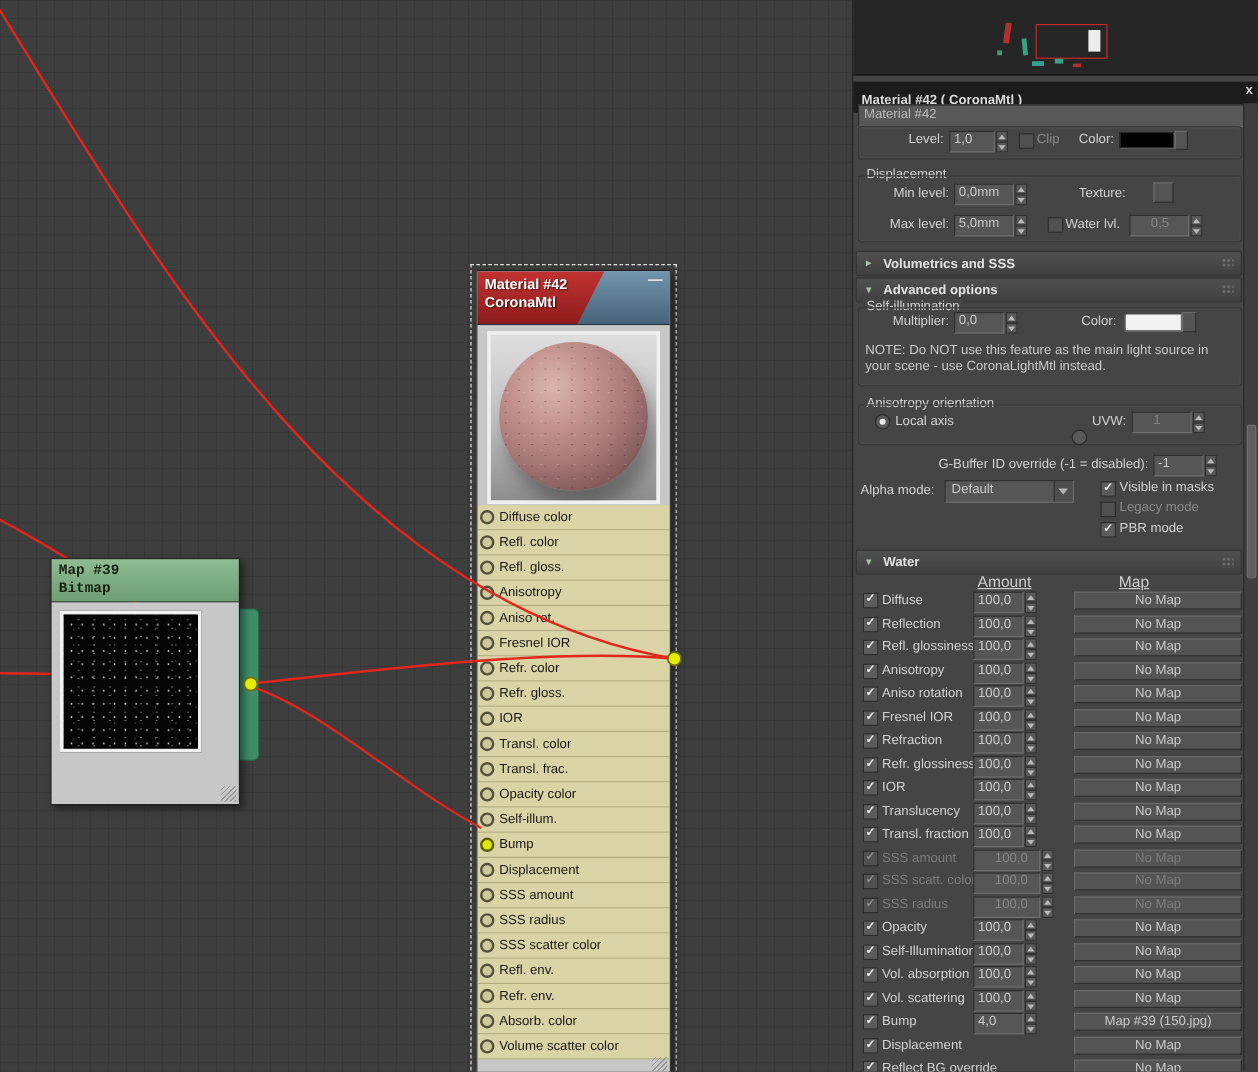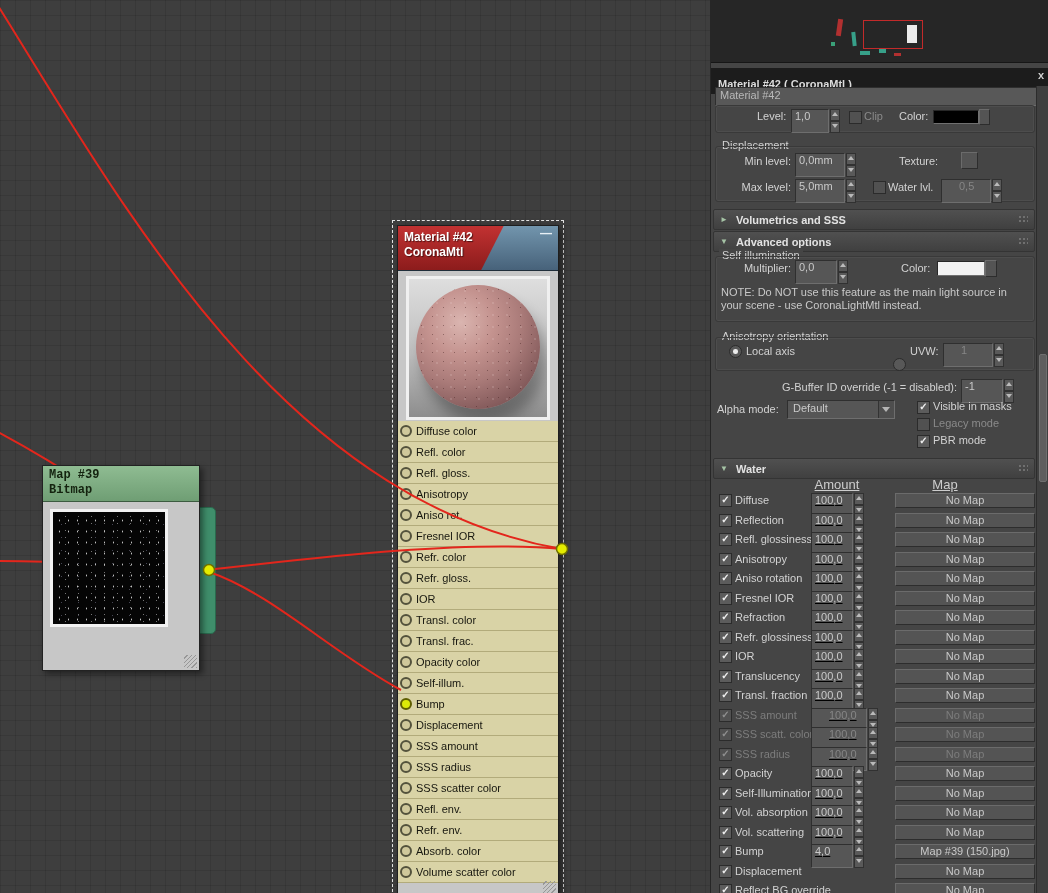--- a/index.html
+++ b/index.html
@@ -65,21 +65,21 @@
     padding-top:10px;padding-left:7px;}
   .close{position:absolute;right:5px;top:1px;color:#cfcfcf;font-weight:bold;font-size:11px;cursor:default;}
   .name-input{left:4px;top:87px;right:8px;height:15px;background:#585858;border:1px solid #2e2e2e;
     border-right-color:#6d6d6d;border-bottom-color:#6d6d6d;color:#b9b9b9;font-size:11px;padding:1px 4px;}
   .groupbox{border:1px solid #393939;border-radius:3px;box-shadow:inset 0 0 0 1px rgba(255,255,255,.045);}
   .grouplabel{font-size:11px;color:#d2d2d2;background:#454545;padding:0 3px;white-space:nowrap;}
   .lbl{font-size:11px;color:#d2d2d2;white-space:nowrap;}
   .lbl.dim{color:#8a8a8a;}
   .lbl.r{text-align:right;}
   .note{font-size:11px;color:#c9c9c9;white-space:nowrap;}
-  .spin{display:flex;height:24px;}
+  .spin{display:flex;height:18px;}
   .spin .val{display:block;background:#565656;border:1px solid #2f2f2f;border-right-color:#6e6e6e;border-bottom-color:#6e6e6e;
     color:#c9c9c9;font-size:11px;line-height:13px;padding:0 3px;overflow:hidden;white-space:nowrap;}
   .spin.dim .val{color:#868686;padding-left:17px;}
   .spin .arrows{display:flex;flex-direction:column;width:10px;margin-left:1px;}
   .spin .arrows i{flex:1;background:#595959;border:1px solid #313131;position:relative;}
   .spin .arrows i::after{content:"";position:absolute;left:1px;top:2px;border-left:3px solid transparent;border-right:3px solid transparent;}
   .spin .arrows i.up::after{border-bottom:4px solid #bababa;}
   .spin .arrows i.dn::after{border-top:4px solid #bababa;}
   .cb{width:11px;height:11px;background:#5c5c5c;border:1px solid #2b2b2b;color:#f0f0f0;font-size:10px;line-height:10px;
     text-align:center;font-weight:bold;display:block;}
@@ -95,21 +95,21 @@
   .rollout .grip{margin-left:auto;width:10px;height:9px;
     background-image:radial-gradient(#707070 1px,transparent 1.3px);background-size:4px 4px;}
   .dropdown{display:flex;height:17px;background:#565656;border:1px solid #2f2f2f;border-right-color:#6e6e6e;border-bottom-color:#6e6e6e;}
   .dropdown .dval{flex:1;color:#c9c9c9;font-size:11px;line-height:15px;padding:0 5px;}
   .dropdown .darr{width:15px;background:#4e4e4e;border-left:1px solid #333;position:relative;}
   .dropdown .darr::after{content:"";position:absolute;left:3px;top:6px;border-left:4px solid transparent;border-right:4px solid transparent;border-top:5px solid #b5b5b5;}
   .hdrtxt{font-size:13px;color:#cdcdcd;text-align:center;text-decoration:underline;}
   .maprow{position:relative;height:19.5px;}
   .maprow .cb{position:absolute;left:8px;top:3px;}
   .maprow .rowlbl{position:absolute;left:24px;top:3px;}
-  .maprow .spin{position:absolute;left:100px;top:2px;text-decoration:underline;}
+  .maprow .spin{position:absolute;left:100px;top:2px;}
   .maprow .btn{position:absolute;left:164px;top:2px;width:140px;height:15px;line-height:13px;margin-left:20px;}
   .maprow.dim .rowlbl{color:#7d7d7d;}
   .maprow.dim .btn{color:#7d7d7d;}
   .scroll{right:0;top:86px;width:12px;bottom:0;background:#3f3f3f;border-left:1px solid #2c2c2c;}
   .thumb{position:absolute;left:2px;right:2px;top:268px;height:126px;background:#5e5e5e;border:1px solid #6f6f6f;border-radius:2px;}
 </style>
 </head>
 <body>
 
 <div id="stage">

